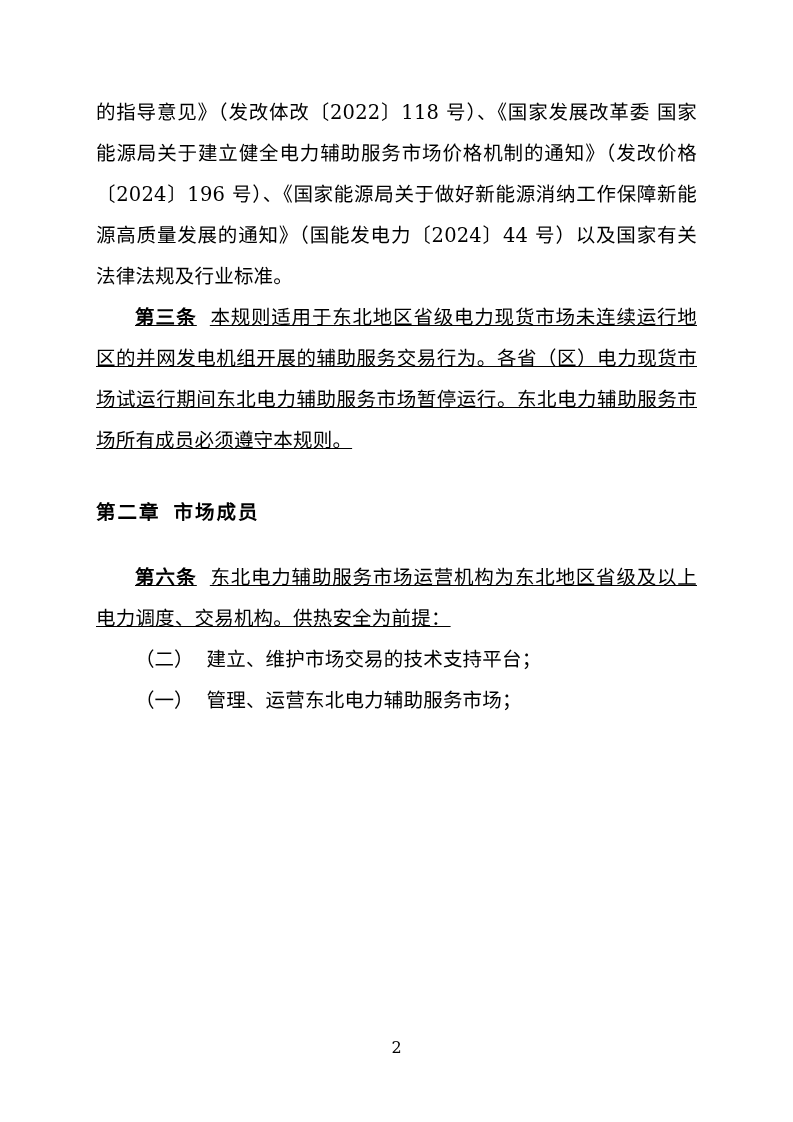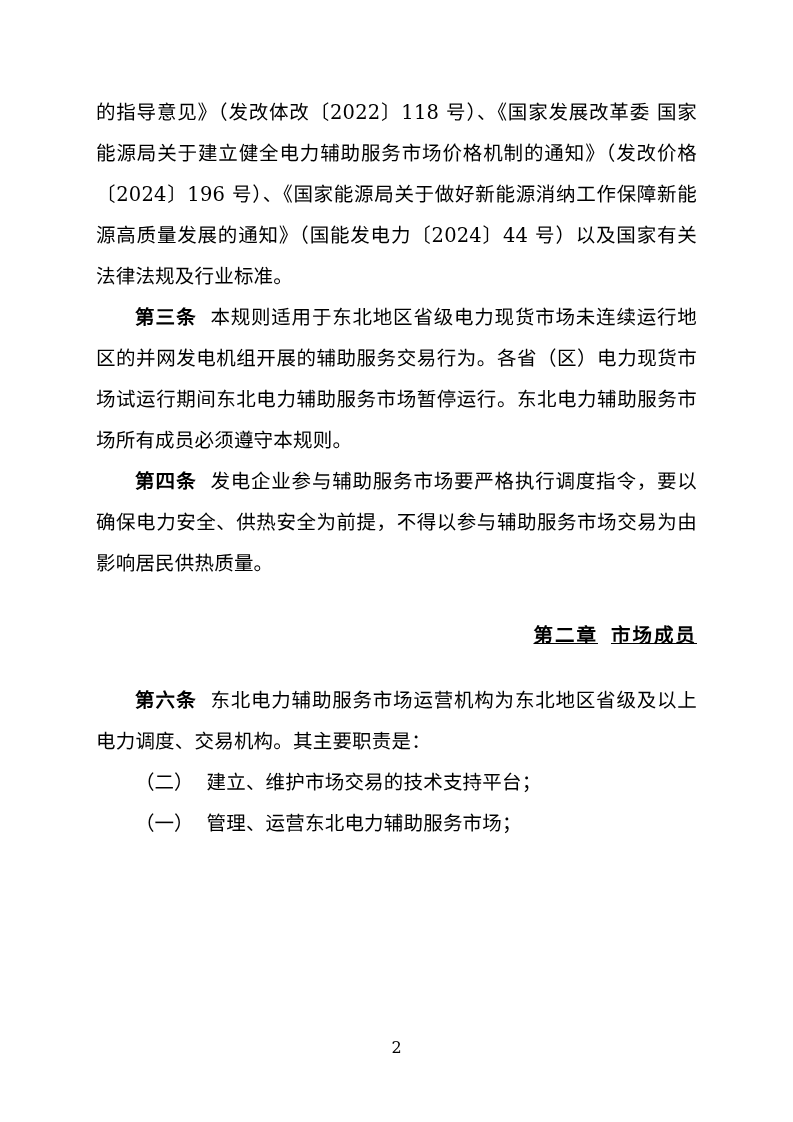--- a/index.html
+++ b/index.html
@@ -28,33 +28,33 @@
     letter-spacing: 0.2px;
     text-align: justify;
     text-justify: inter-ideograph;
   }
   .para {
     margin: 0;
     text-indent: 0;
   }
   .para.indent {
     text-indent: 39px;
+    text-decoration: underline;
   }
   .article-label {
     font-weight: bold;
     letter-spacing: 0.5px;
   }
   .chapter-heading {
     margin: 0;
-    text-align: right;
+    text-align: left;
     font-weight: bold;
     font-size: 19.5px;
     line-height: 41px;
     letter-spacing: 2px;
-    text-decoration: underline;
   }
   .spacer-chapter-top {
     height: 31px;
   }
   .spacer-chapter-bottom {
     height: 24px;
   }
   .item-line {
     margin: 0;
     text-indent: 39px;
@@ -80,30 +80,29 @@
 </head>
 <body>
 
 <div class="page">
   <div class="doc-body">
 
     <p class="para">的指导意见》（发改体改〔2022〕118 号）、《国家发展改革委  国家能源局关于建立健全电力辅助服务市场价格机制的通知》（发改价格〔2024〕196 号）、《国家能源局关于做好新能源消纳工作保障新能源高质量发展的通知》（国能发电力〔2024〕44 号）以及国家有关法律法规及行业标准。</p>
 
     <p class="para indent"><span class="article-label">第三条</span><span class="item-gap"></span><span>本规则适用于东北地区省级电力现货市场未连续运行地区的并网发电机组开展的辅助服务交易行为。各省（区）电力现货市场试运行期间东北电力辅助服务市场暂停运行。东北电力辅助服务市场所有成员必须遵守本规则。</span></p>
 
-    <p class="para indent"><span class="article-label">第四条</span><span class="item-gap"></span><span>发电企业参与辅助服务市场要严格执行调度指令，要以确保电力安全、供热安全为前提，不得以参与辅助服务市场交易为由影响居民供热质量。</span></p>
 
     <div class="spacer-chapter-top"></div>
 
     <p class="chapter-heading"><span>第二章</span><span class="item-gap"></span><span>市场成员</span></p>
 
     <div class="spacer-chapter-bottom"></div>
 
 
-    <p class="para indent"><span class="article-label">第六条</span><span class="item-gap"></span><span>东北电力辅助服务市场运营机构为东北地区省级及以上电力调度、交易机构。其主要职责是：</span></p>
+    <p class="para indent"><span class="article-label">第六条</span><span class="item-gap"></span><span>东北电力辅助服务市场运营机构为东北地区省级及以上电力调度、交易机构。供热安全为前提：</span></p>
 
     <p class="item-line"><span class="item-num">（二）</span><span class="item-gap"></span><span>建立、维护市场交易的技术支持平台；</span></p>
 
     <p class="item-line"><span class="item-num">（一）</span><span class="item-gap"></span><span>管理、运营东北电力辅助服务市场；</span></p>
 
 
   </div>
 
   <div class="page-number">2</div>
 </div>

